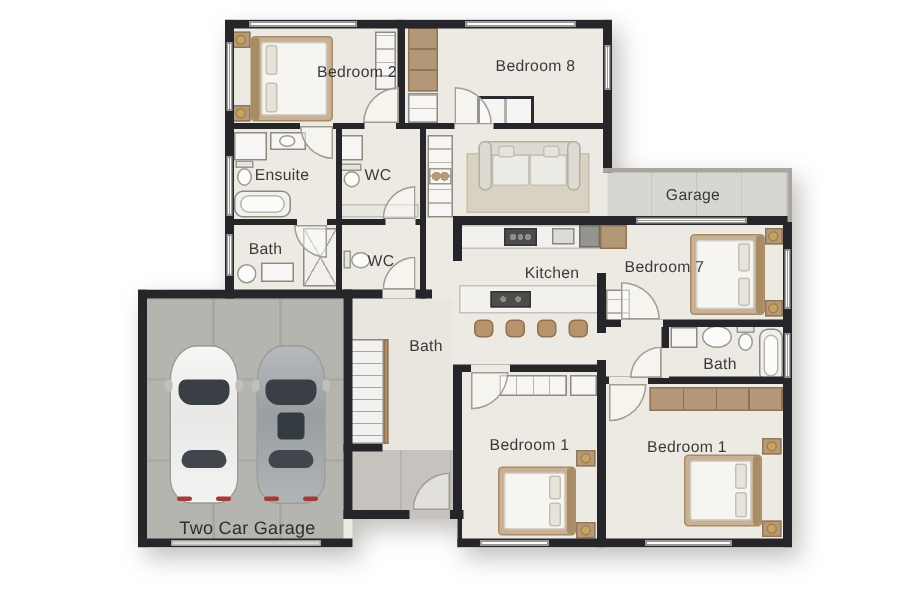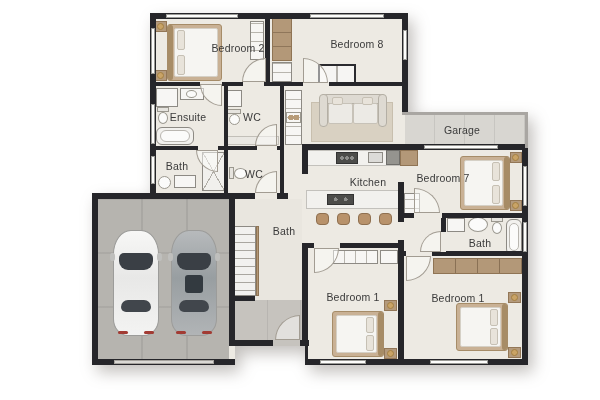--- a/index.html
+++ b/index.html
@@ -279,16 +279,17 @@
   <div class="room-label" style="left:252px;top:117px;">WC</div>
   <div class="room-label" style="left:177px;top:166px;">Bath</div>
   <div class="room-label" style="left:254px;top:174px;">WC</div>
   <div class="room-label" style="left:462px;top:130px;">Garage</div>
   <div class="room-label" style="left:356px;top:182px;padding-left:24px;">Kitchen</div>
   <div class="room-label" style="left:443px;top:178px;">Bedroom 7</div>
   <div class="room-label" style="left:284px;top:231px;">Bath</div>
   <div class="room-label" style="left:480px;top:243px;">Bath</div>
   <div class="room-label" style="left:353px;top:297px;">Bedroom 1</div>
   <div class="room-label" style="left:458px;top:298px;">Bedroom 1</div>
+  <div class="room-label big" style="left:165px;top:352px;">Two Car Garage</div>
 
 </div>
 </div>
 </div>
 
 </body></html>

